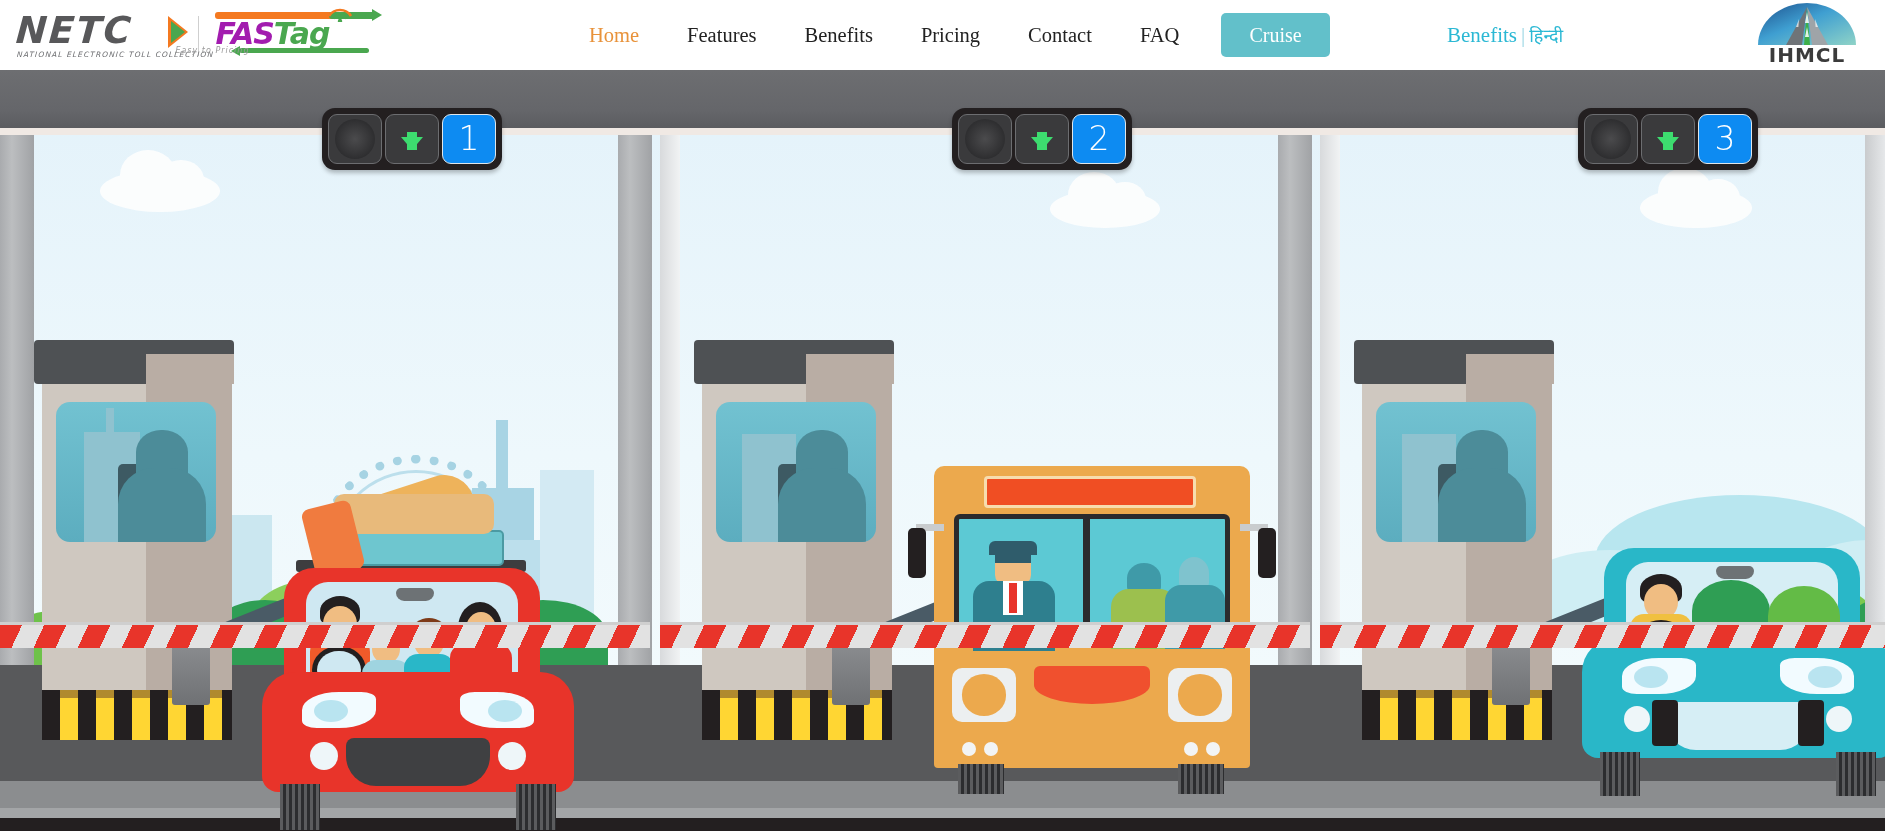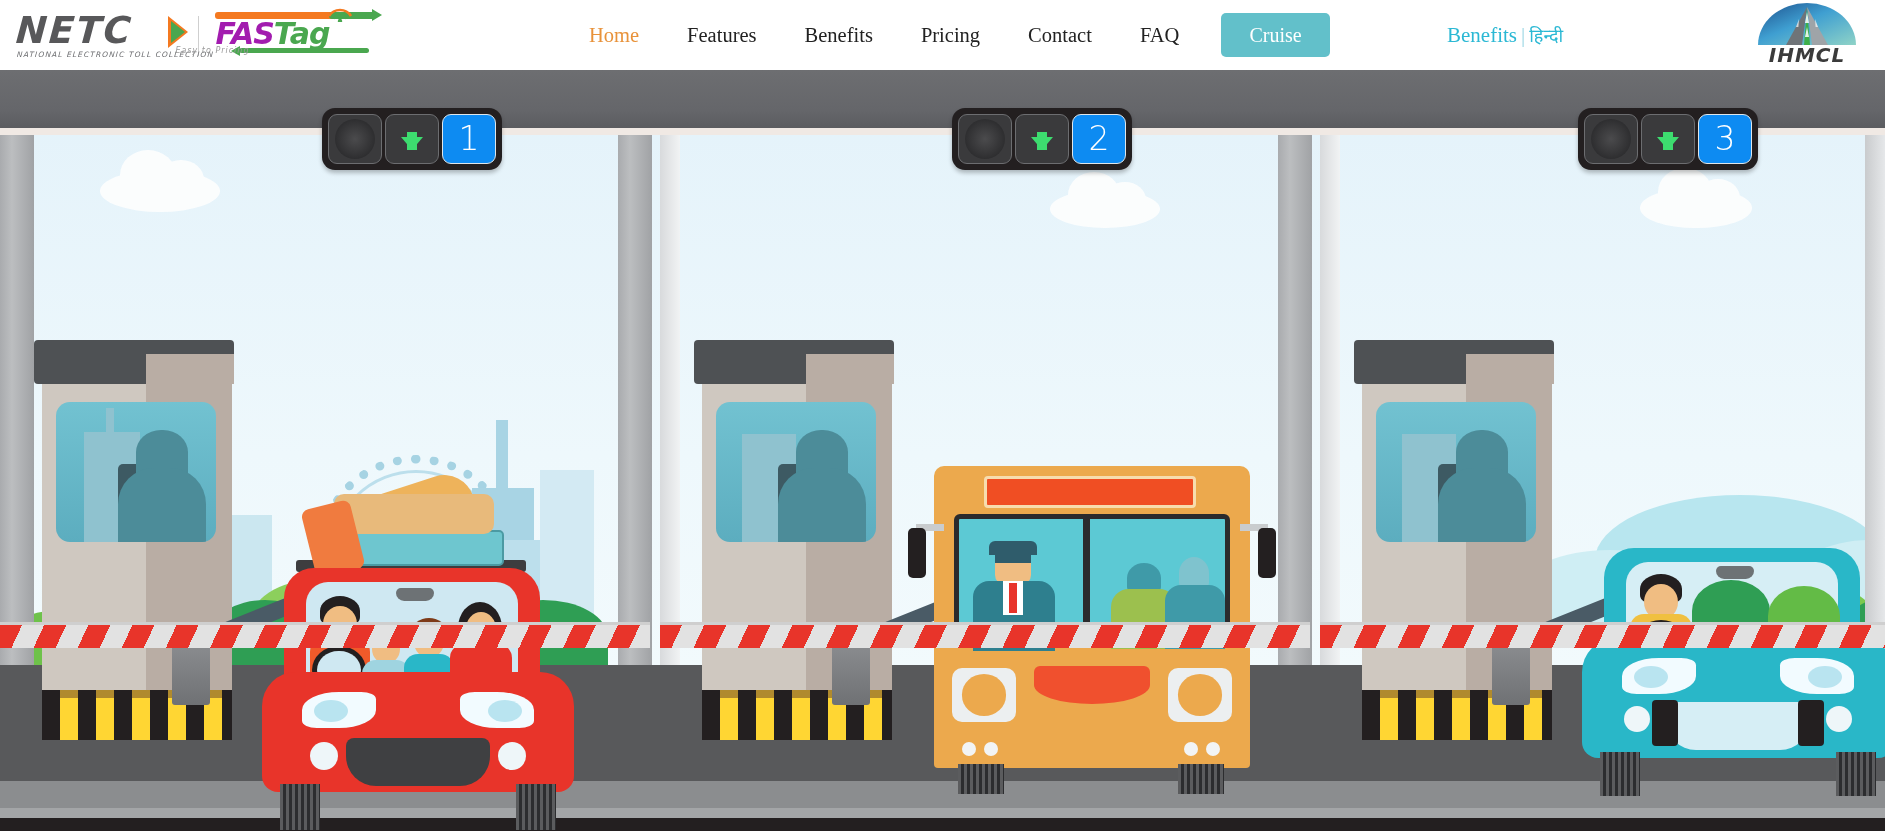--- a/index.html
+++ b/index.html
@@ -80,21 +80,21 @@
   .lang{
     position:absolute; left:1447px; top:0; height:70px; line-height:70px;
     font-family:"Liberation Serif", serif; font-size:21px; color:#2bb8d4;
     white-space:nowrap;
   }
   .lang span{ cursor:pointer; }
   .lang .sep{ color:#9bd7e4; padding:0 4px; cursor:default; }
   .lang .hi{ font-family:"DejaVu Sans", sans-serif; font-size:18px; }
 
   
-  .ihmcl{ position:absolute; left:1752px; top:3px; width:110px; height:62px;font-style:italic; }
+  .ihmcl{ position:absolute; left:1752px; top:3px; width:110px; height:62px; }
   .ihmcl-word{
     position:absolute; left:0; top:40px; width:110px; text-align:center;
     font-family:"DejaVu Sans", sans-serif; font-weight:bold; font-size:20px;
     color:#3b3b3b; letter-spacing:1px;
   }
 
   
   .scene{ position:absolute; left:0; top:70px; width:1885px; height:761px;
           overflow:hidden; background:#ebf7fb; }
 

